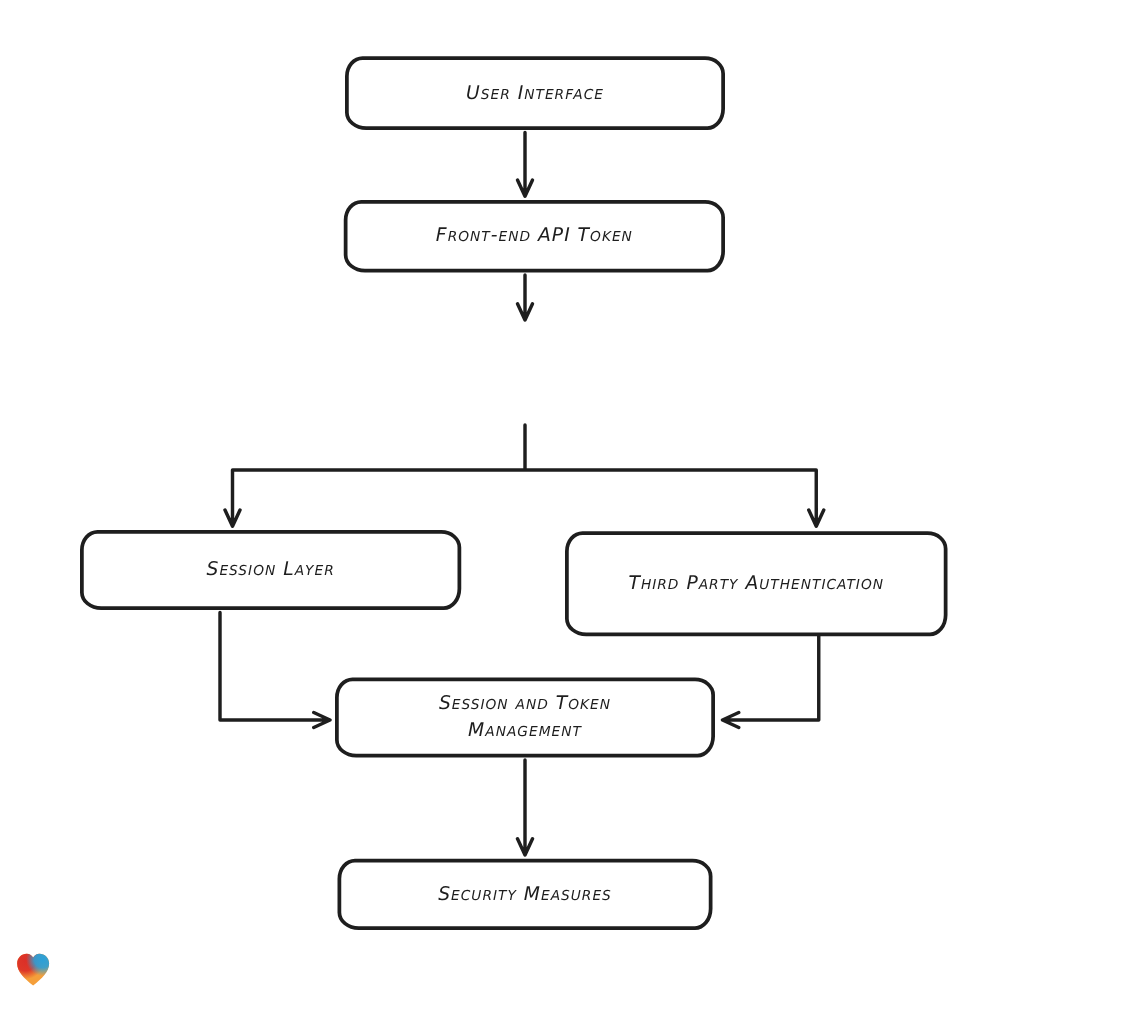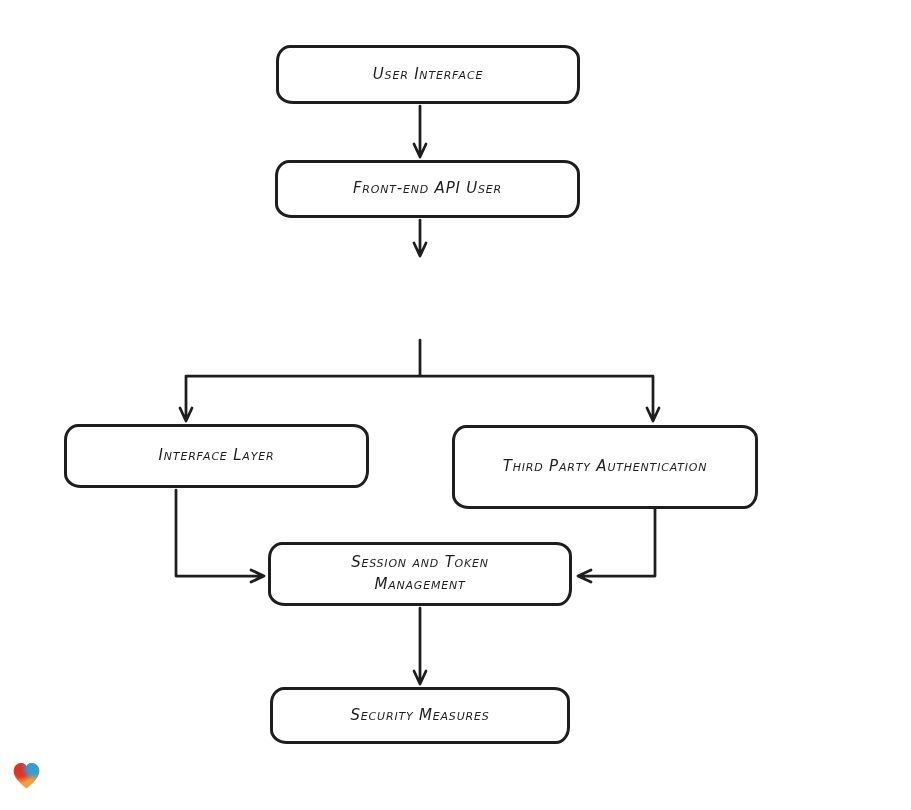--- a/index.html
+++ b/index.html
@@ -75,26 +75,26 @@
       <path d="M655 492 V576 H582 M591 570 L578 576 L591 582"></path>
       <path d="M420 608 V680 M414 671 L420 684 L426 671"></path>
     </g>
   </svg>
 
   <div class="node n-user">
     <span class="node-label">User Interface</span>
   </div>
 
   <div class="node n-frontend">
-    <span class="node-label">Front-end API User</span>
+    <span class="node-label">Front-end API Token</span>
   </div>
 
 
   <div class="node n-database">
-    <span class="node-label">Interface Layer</span>
+    <span class="node-label">Session Layer</span>
   </div>
 
   <div class="node n-thirdparty">
     <span class="node-label">Third Party Authentication</span>
   </div>
 
   <div class="node n-security">
     <span class="node-label">Security Measures</span>
   </div>
 

